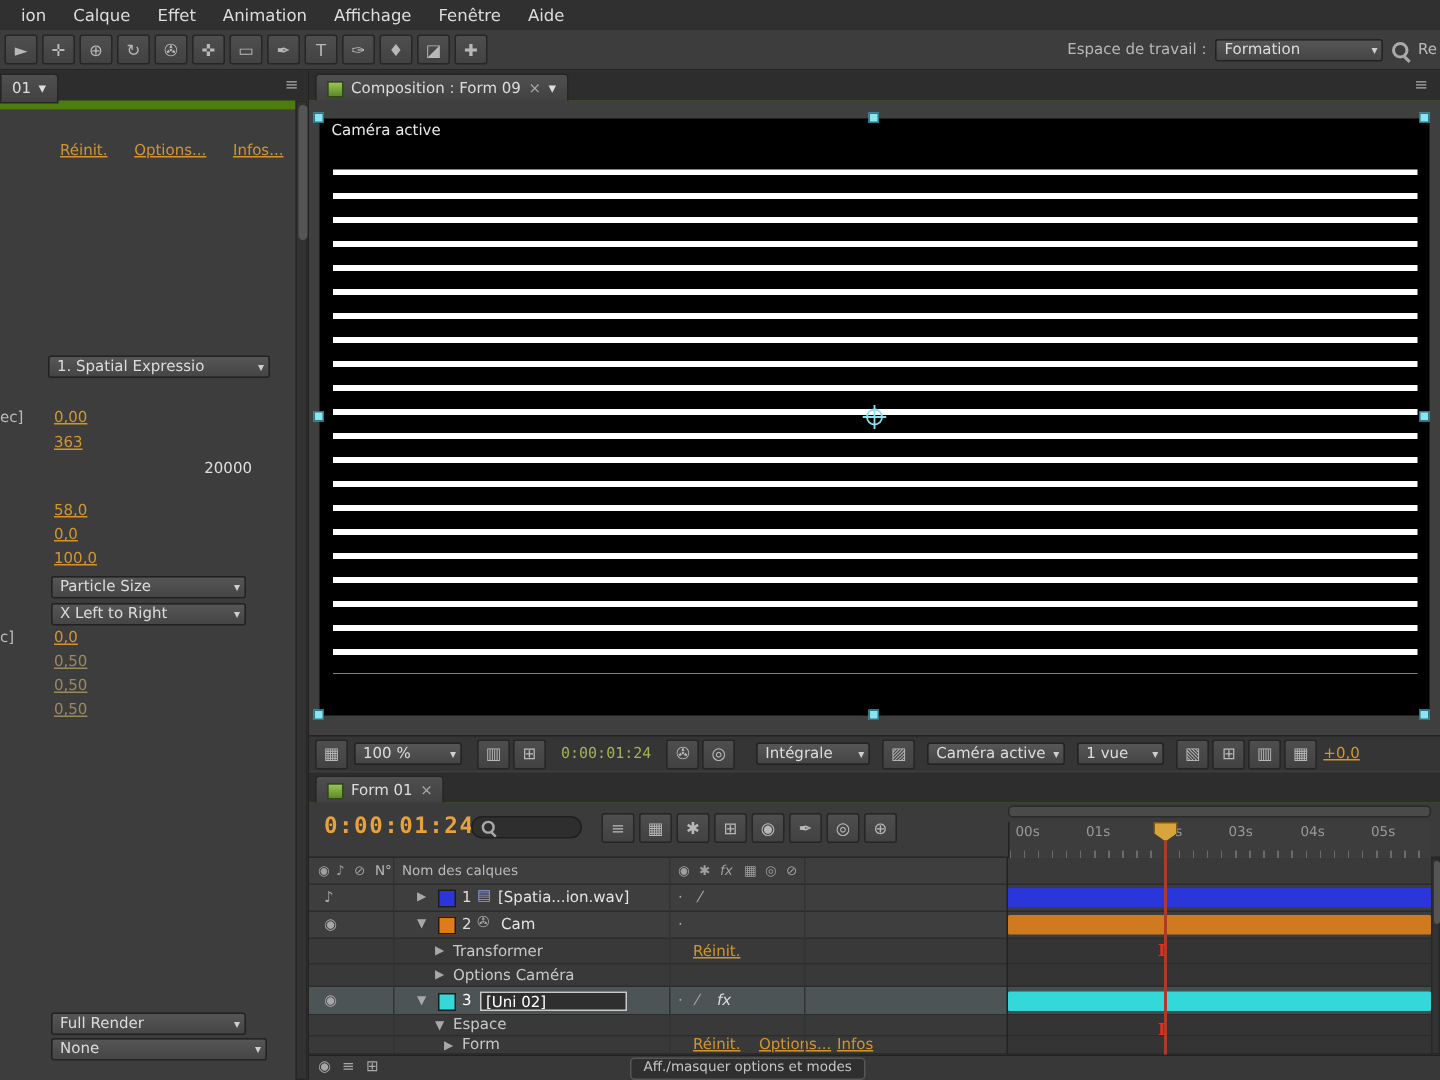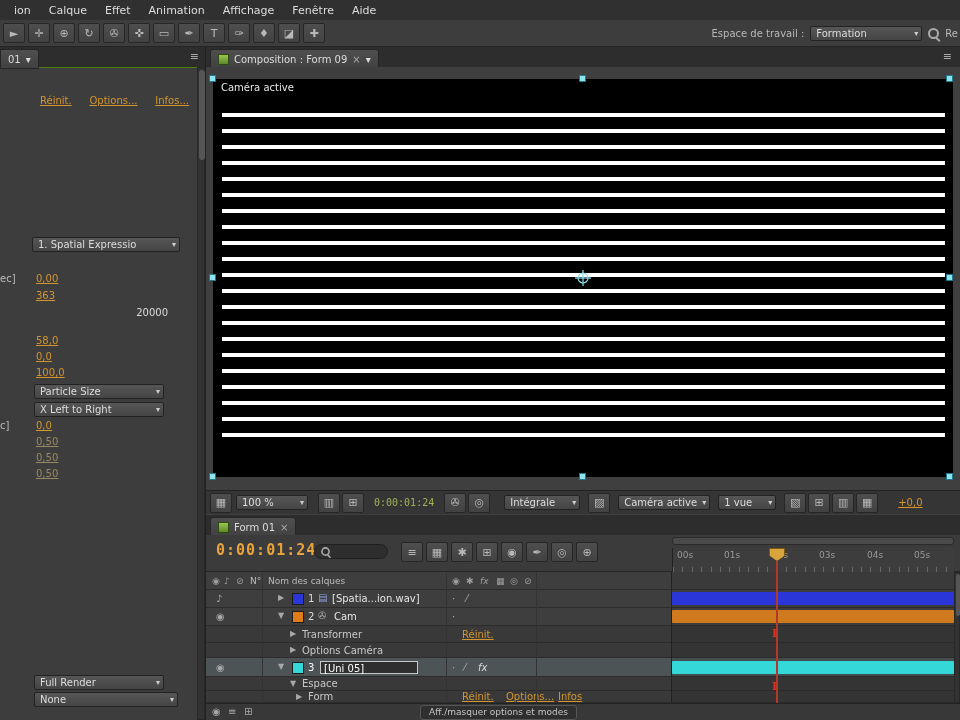--- a/index.html
+++ b/index.html
@@ -21,21 +21,21 @@
   .cutlbl{color:#bbb;font-size:10px}
   .menubar{left:0;top:0;width:960px;height:20px;background:#303030;border-bottom:1px solid #1e1e1e;
            display:flex;align-items:center}
   .menubar span{padding:0 9px;color:#ddd;font-size:11px}
   .toolbar{left:0;top:20px;width:960px;height:27px;background:#3d3d3d;border-bottom:1px solid #242424;
            display:flex;align-items:center;padding-left:3px;box-sizing:border-box}
   .toolbar .tools{display:flex;gap:3px}
   .wsgroup{margin-left:auto;display:flex;align-items:center;gap:6px;padding-right:2px}
   .mag{width:7px;height:7px;border:2px solid #aaa;border-radius:50%;position:relative;display:inline-block}
   .mag::after{content:"";position:absolute;width:2px;height:5px;background:#aaa;left:7px;top:7px;transform:rotate(-45deg)}
-  .panel-tabbar{background:#2d2d2d;border-bottom:1px solid #4d7c0f}
+  .panel-tabbar{background:#2d2d2d;border-bottom:6px solid #4d7c0f}
   .tab{display:inline-flex;align-items:center;gap:5px;height:18px;margin:2px 0 0 4px;padding:0 7px;
        background:linear-gradient(#4f4f4f,#414141);border:1px solid #262626;border-radius:3px 3px 0 0;
        color:#ddd;font-size:10px;white-space:nowrap}
   .compicon{width:9px;height:9px;background:linear-gradient(#9ac74d,#5d8a2a);border:1px solid #2e4a12;display:inline-block}
   .closex{color:#aaa;font-size:10px}
   .swatch{width:10px;height:10px;border:1px solid #1c1c1c;display:inline-block}
   .hnd{position:absolute;width:7px;height:7px;background:#8ee3ee;border:1px solid #1f7a8a;box-sizing:border-box}
   .stripes{position:absolute;left:9px;right:8px;top:34px;bottom:28px;
            background:repeating-linear-gradient(to bottom,#ffffff 0,#ffffff 4px,#000 4px,#000 16px)}
   .rowline{border-bottom:1px solid #2c2c2c;box-sizing:border-box}
@@ -208,21 +208,21 @@
       <span class="arw">▾</span>
     </div>
     <div class="dd" style="width:58px;margin-left:8px">
       <span>1 vue</span>
       <span class="arw">▾</span>
     </div>
     <span class="tbtn" style="margin-left:8px">▧</span>
     <span class="tbtn" style="margin-left:2px">⊞</span>
     <span class="tbtn" style="margin-left:2px">▥</span>
     <span class="tbtn" style="margin-left:2px">▦</span>
-    <span class="val" style="margin-left:20px">+0,0</span>
+    <span class="val" style="margin-left:4px">+0,0</span>
   </div>
 </div>
 
 <div class="abs" style="left:206px;top:515px;width:754px;height:205px;background:#3b3b3b">
 
   <div class="abs panel-tabbar" style="left:0;top:0;width:754px;height:20px">
     <div class="tab">
       <span class="compicon"></span>
       <span>Form 01</span>
       <span class="closex">×</span>
@@ -302,21 +302,21 @@
   <div class="abs rowline" style="left:0;top:128px;width:466px;height:15px;background:#393939">
     <span class="abs ic" style="left:84px;top:3px;font-size:8px">▶</span>
     <span class="abs" style="left:96px;top:2px;color:#c8c8c8;font-size:10px">Options Caméra</span>
   </div>
 
   <div class="abs rowline" style="left:0;top:143px;width:466px;height:19px;background:#4c5456">
     <span class="abs ic" style="left:10px;top:5px">◉</span>
     <span class="abs ic" style="left:72px;top:5px;font-size:8px">▼</span>
     <span class="swatch abs" style="left:86px;top:4px;background:#35d8d8"></span>
     <span class="abs" style="left:102px;top:4px;color:#fff;font-size:10px">3</span>
-    <span class="namebox" style="left:114px;top:3px;width:98px">[Uni 05]</span>
+    <span class="namebox" style="left:114px;top:3px;width:98px">[Uni 02]</span>
     <span class="abs ic" style="left:246px;top:5px">·</span>
     <span class="abs ic" style="left:258px;top:5px">⁄</span>
     <span class="abs ic" style="left:272px;top:5px;font-style:italic;color:#ddd">fx</span>
   </div>
 
   <div class="abs rowline" style="left:0;top:162px;width:466px;height:14px;background:#393939">
     <span class="abs ic" style="left:84px;top:3px;font-size:8px">▼</span>
     <span class="abs" style="left:96px;top:1px;color:#c8c8c8;font-size:10px">Espace</span>
   </div>
   <div class="abs rowline" style="left:0;top:176px;width:466px;height:12px;background:#393939">

